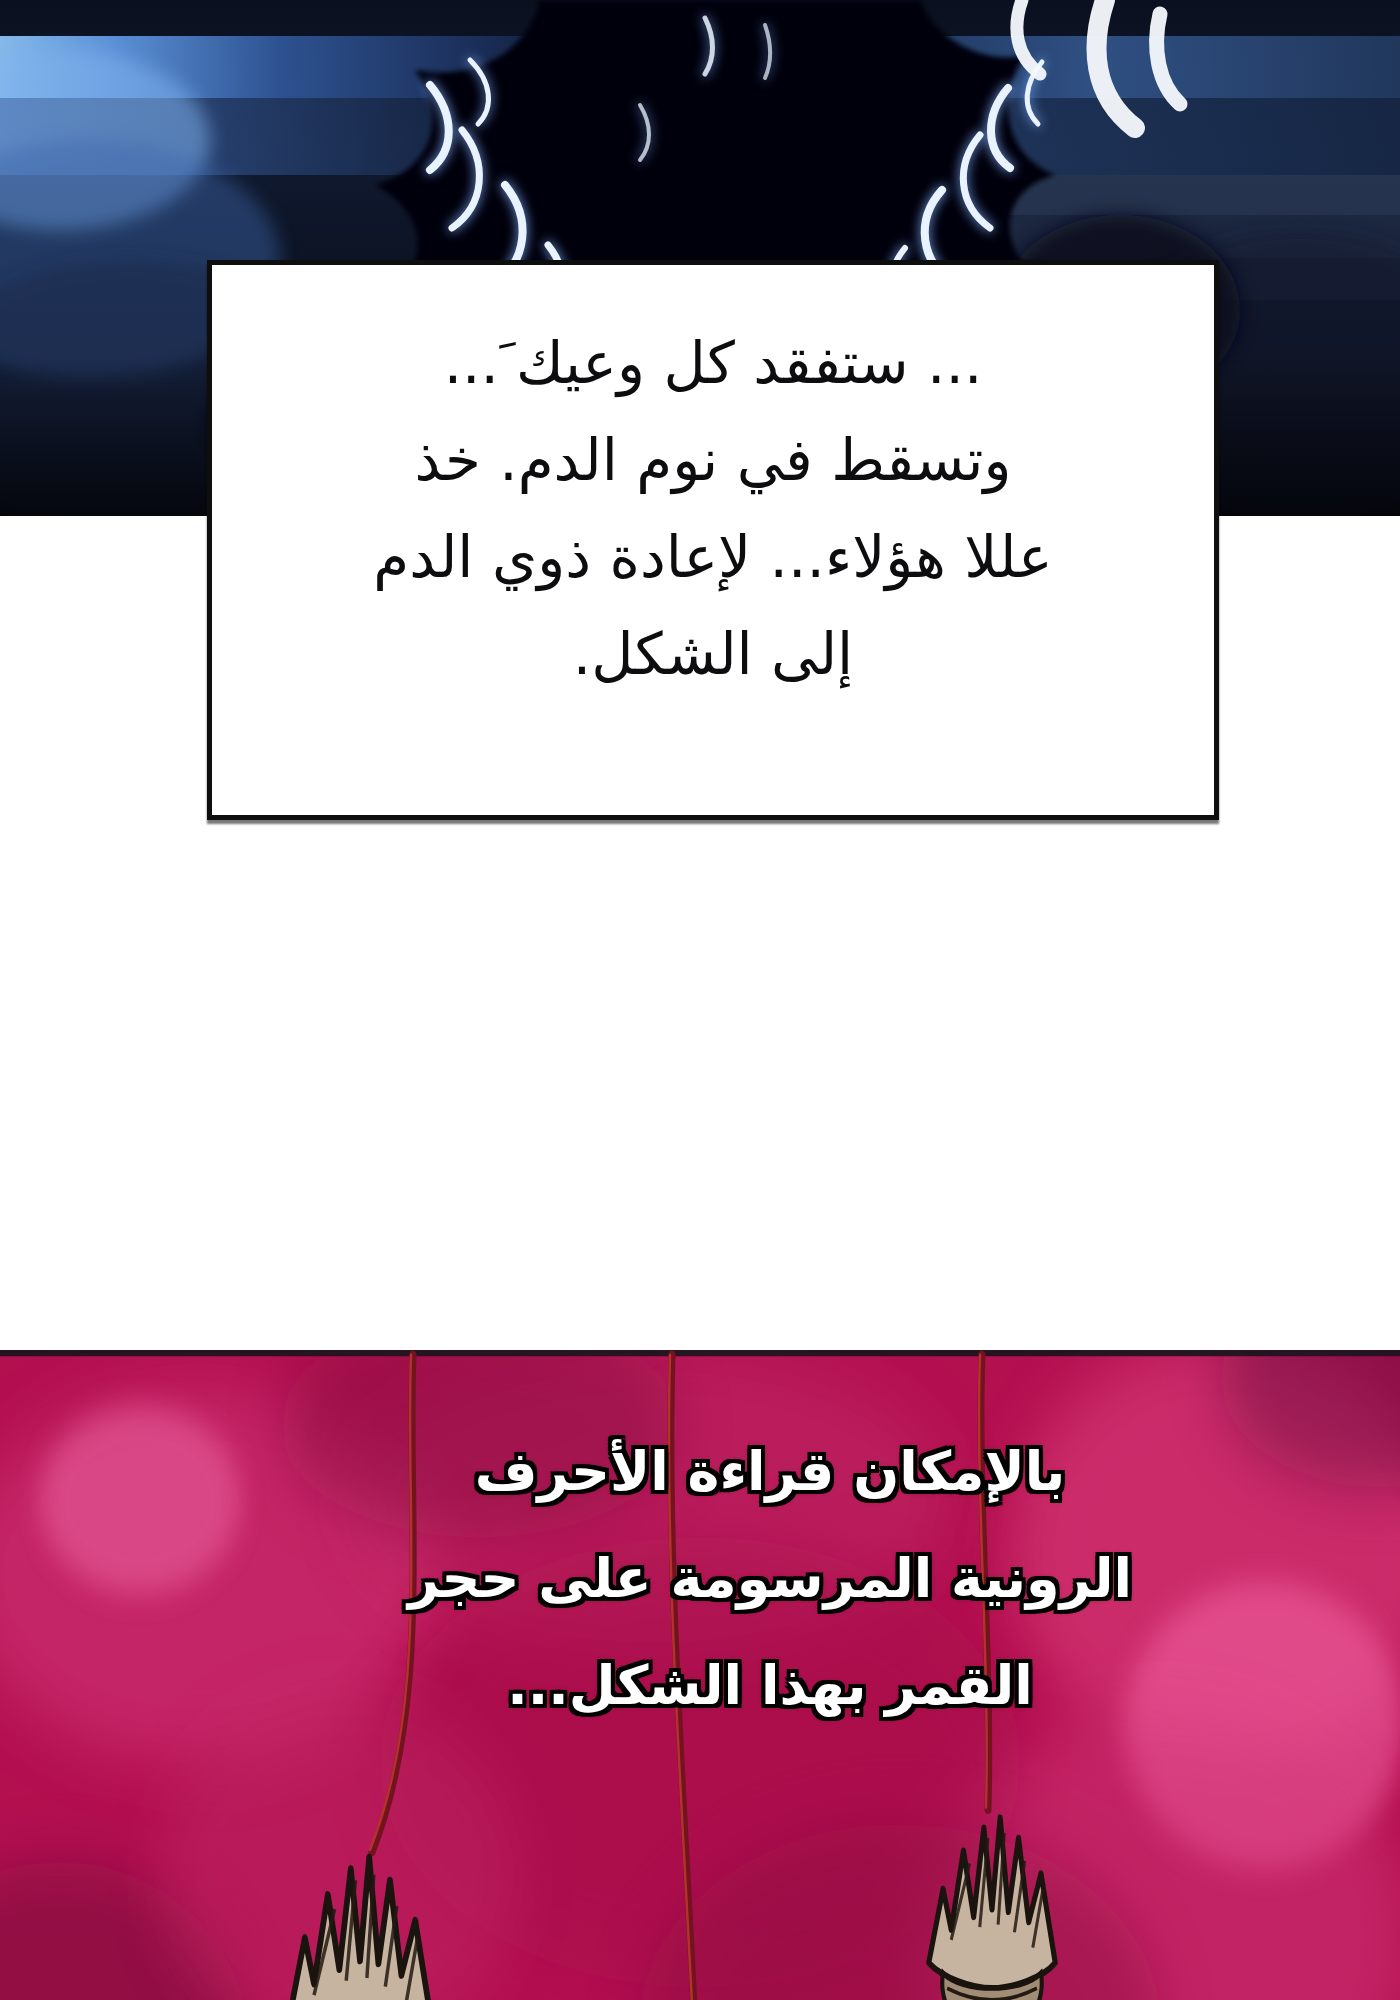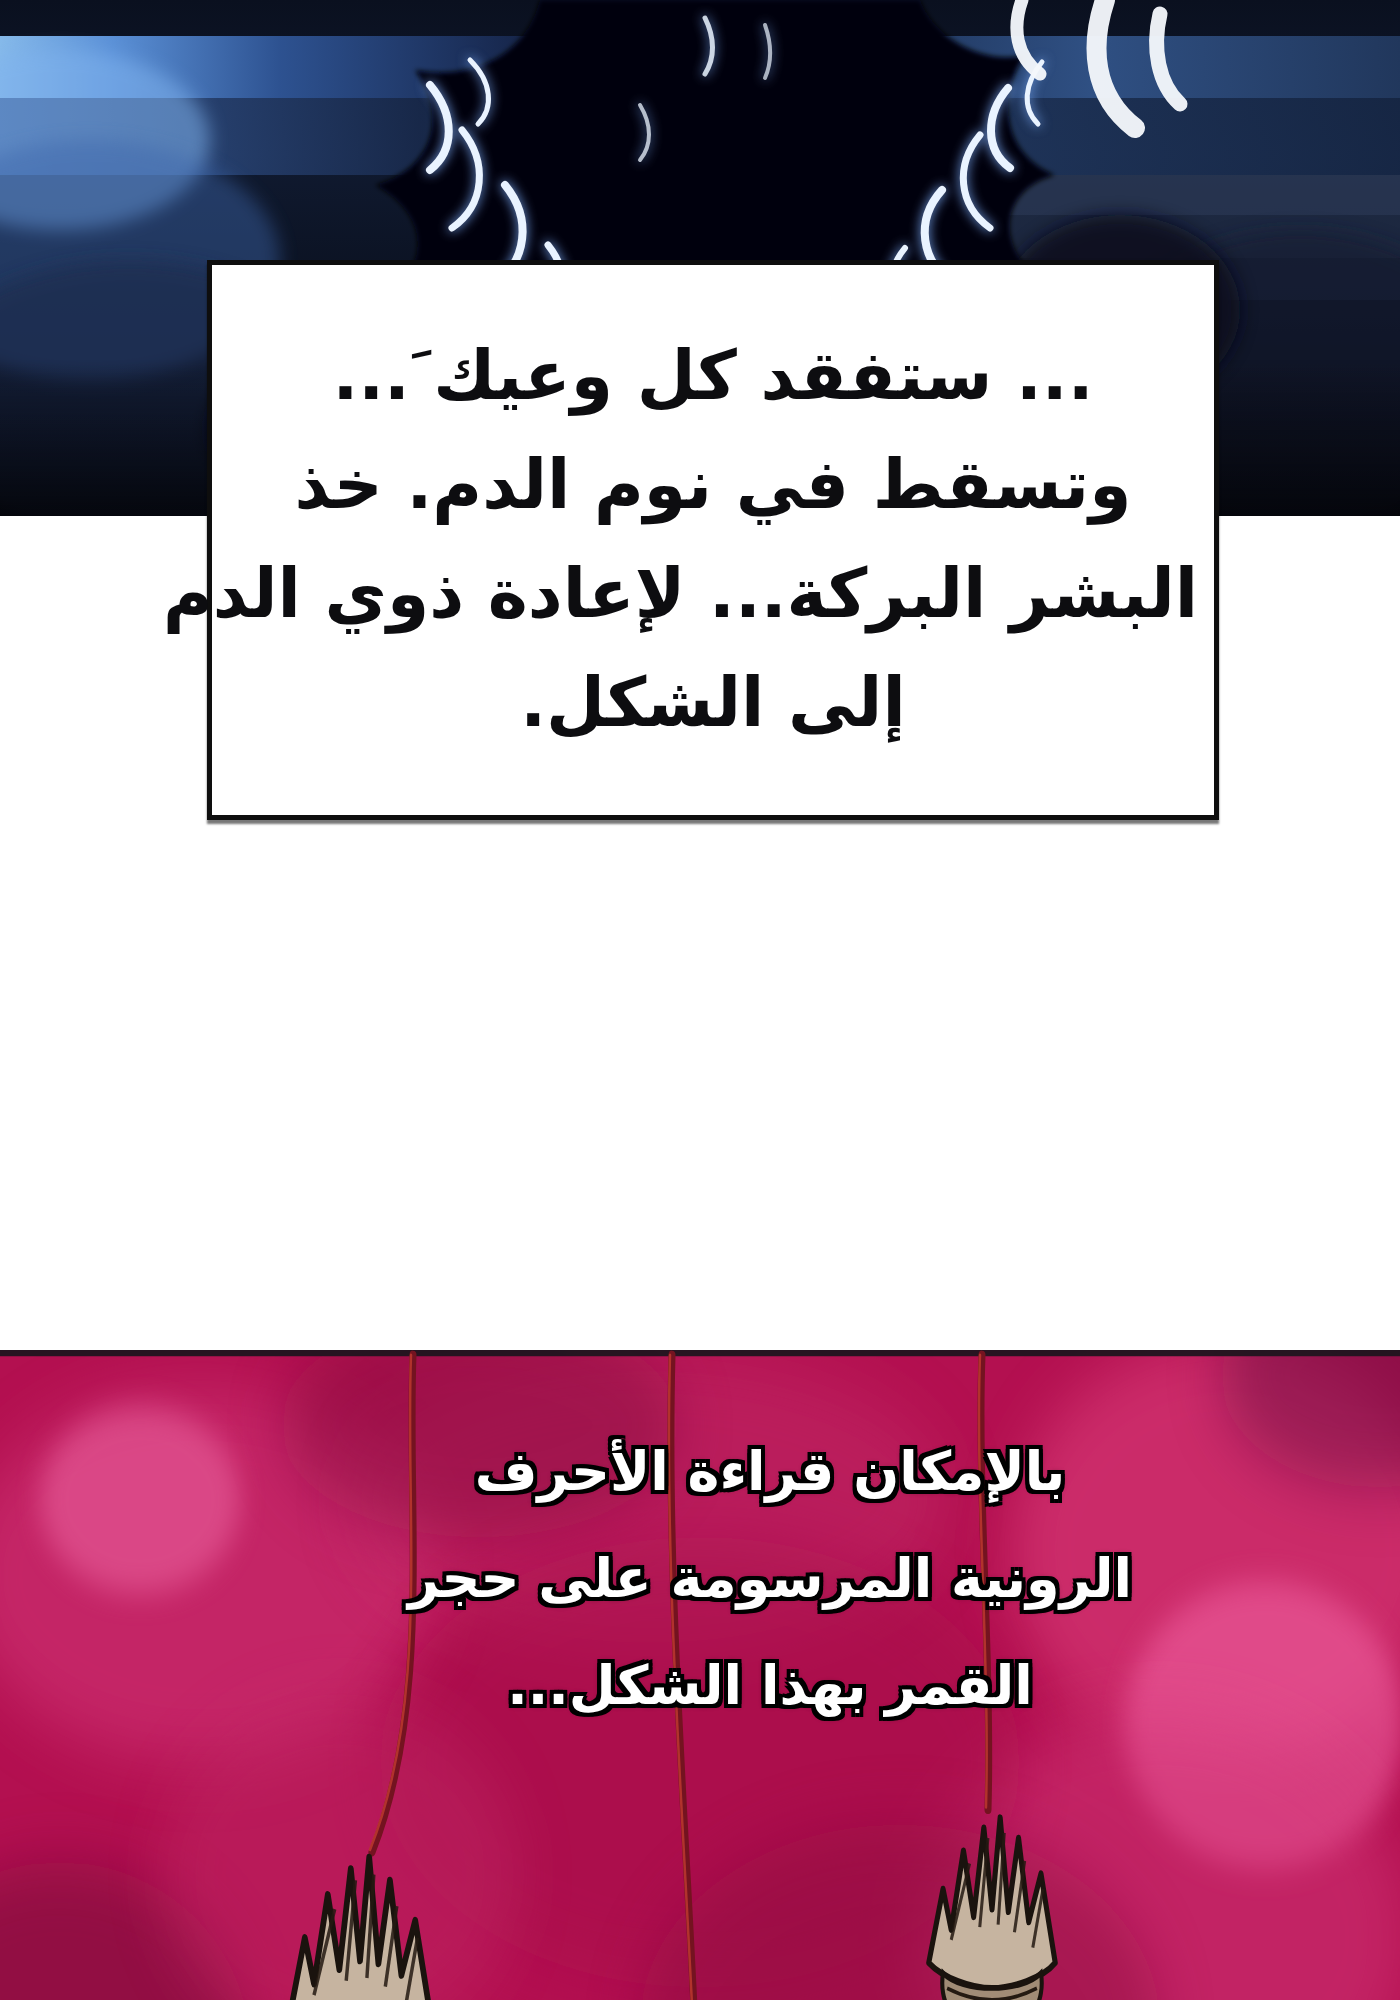--- a/index.html
+++ b/index.html
@@ -8,21 +8,21 @@
 
   
   .top-art{position:absolute;left:0;top:0;width:1400px;height:516px;}
   .top-art svg{display:block;width:100%;height:100%;}
 
   
   .narration-box{position:absolute;left:207px;top:260px;width:1012px;height:560px;
                  box-sizing:border-box;background:#ffffff;border:5px solid #0e0e0e;
                  box-shadow:0 4px 2px rgba(10,10,10,.55);
                  padding-top:48px;text-align:center;}
-  .nline{margin:16px;line-height:93px;font-size:68px;font-weight:bold;color:#0d0d10;
+  .nline{margin:4px;line-height:93px;font-size:58px;font-weight:normal;color:#0d0d10;
          white-space:nowrap;direction:rtl;}
 
   
   .bottom-art{position:absolute;left:0;top:1350px;width:1400px;height:812px;}
   .bottom-art svg{display:block;width:100%;height:100%;}
   .caption{position:absolute;left:0;top:0;width:1400px;height:650px;padding-top:68px;
            box-sizing:border-box;text-align:center;transform:translateX(70px);}
   .cline{margin:0;line-height:107px;font-size:54px;font-weight:bold;color:#ffffff;
          white-space:nowrap;direction:rtl;
          text-shadow:-4px -4px 0 #000, 4px -4px 0 #000, -4px 4px 0 #000, 4px 4px 0 #000,
@@ -118,21 +118,21 @@
         <path stroke-width="13" d="M1022,0 C1012,28 1016,56 1040,74"></path>
       </g>
 
       <rect x="0" y="360" width="1400" height="156" fill="url(#fadeBottom)"></rect>
     </svg>
   </section>
 
   <div class="narration-box">
     <p class="nline">... ستفقد كل وعيك َ...</p>
     <p class="nline">وتسقط في نوم الدم. خذ</p>
-    <p class="nline">البشر البركة... لإعادة ذوي الدم</p>
+    <p class="nline">عللا هؤلاء... لإعادة ذوي الدم</p>
     <p class="nline">إلى الشكل.</p>
   </div>
 
   <section class="bottom-art">
     <svg viewBox="0 0 1400 650" preserveAspectRatio="none">
       <defs>
         <filter id="mottle" x="-60%" y="-60%" width="220%" height="220%">
           <feGaussianBlur stdDeviation="26"></feGaussianBlur>
         </filter>
         <filter id="mottleS" x="-60%" y="-60%" width="220%" height="220%">

